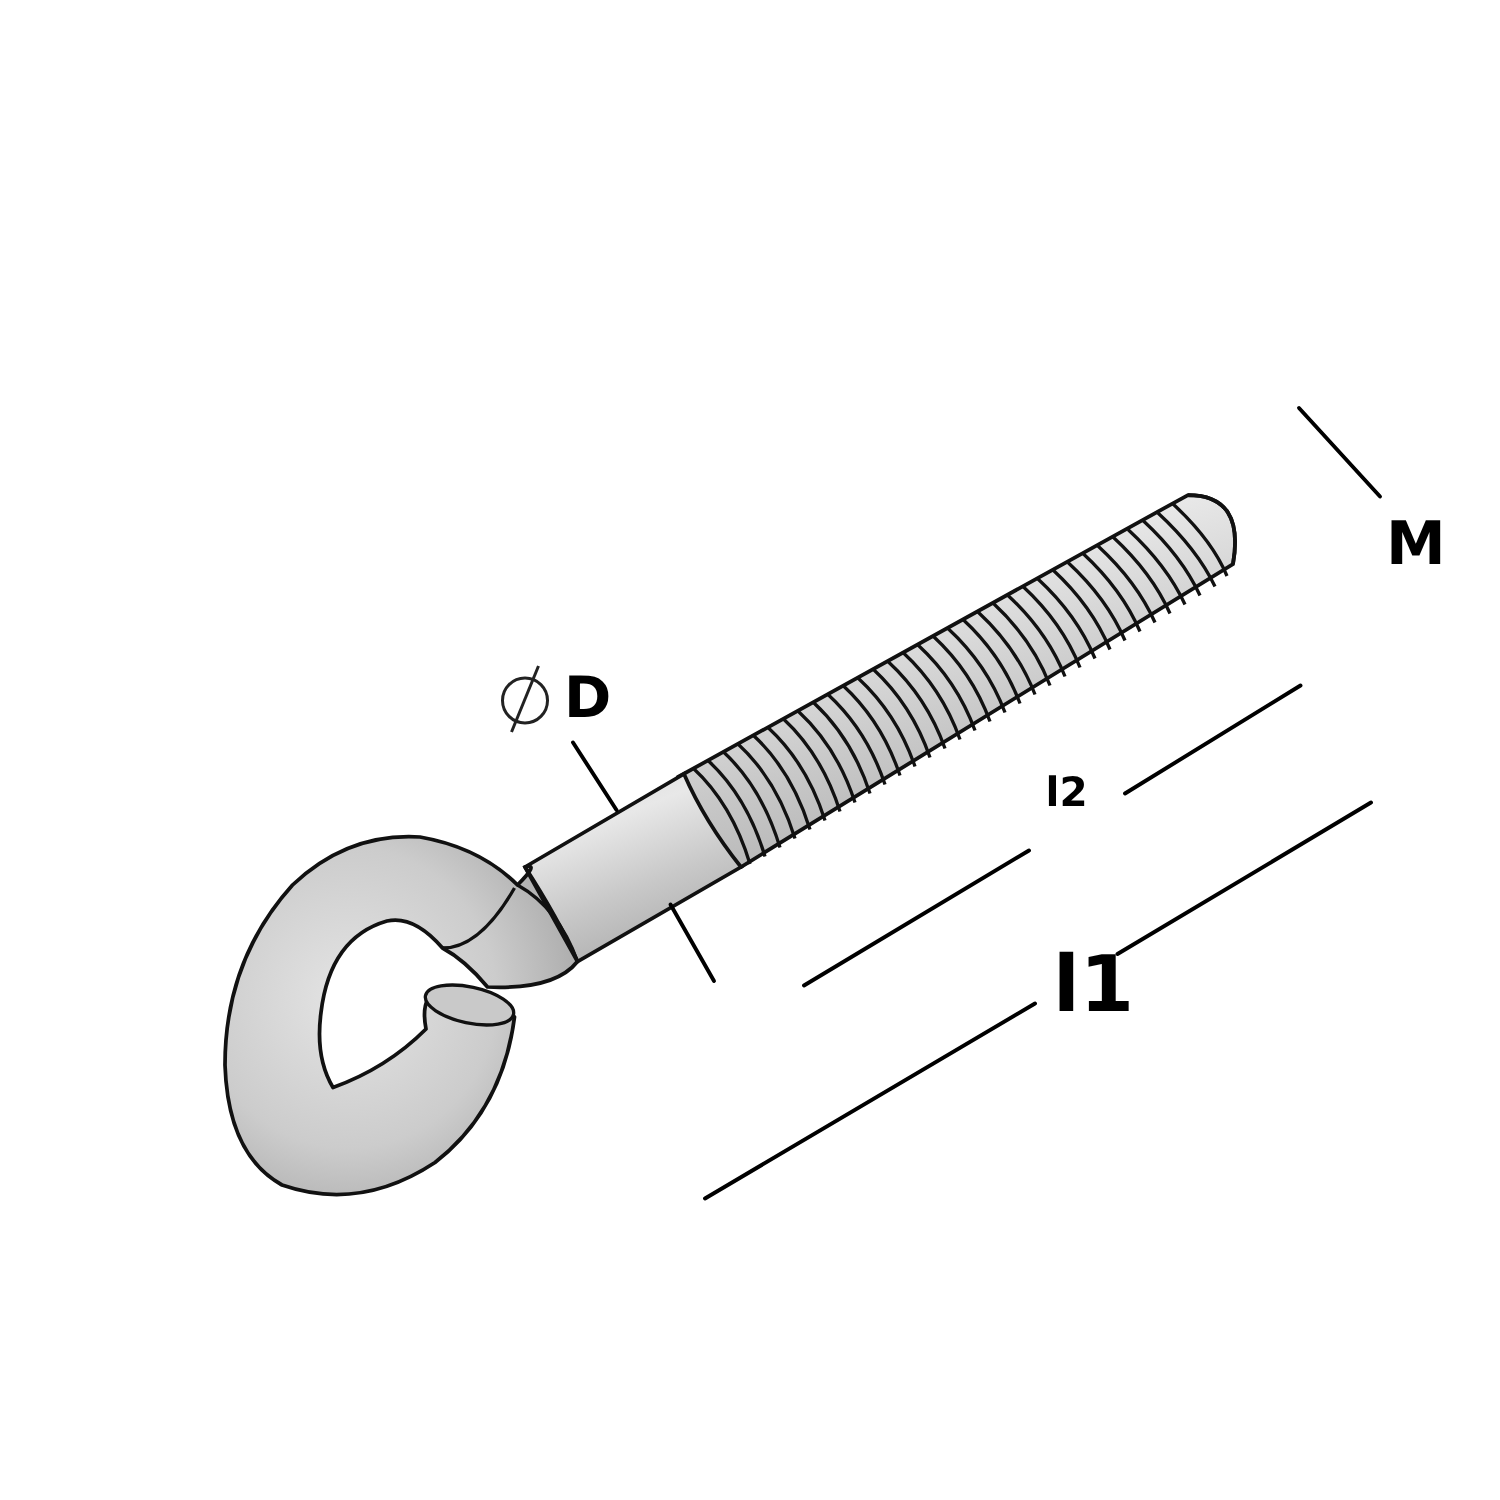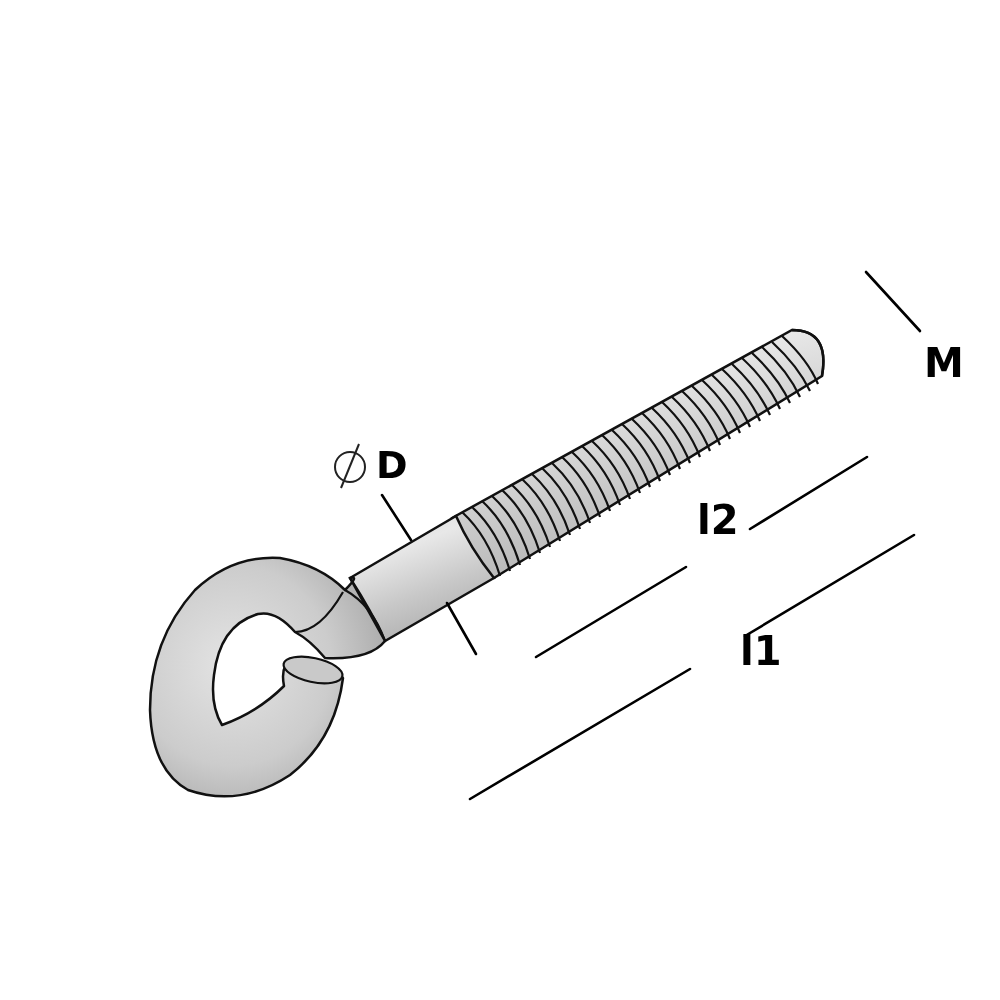--- a/index.html
+++ b/index.html
@@ -9,22 +9,22 @@
     .label {
       position: absolute;
       font-family: "DejaVu Sans", "Liberation Sans", sans-serif;
       font-weight: bold;
       color: #000000;
       line-height: 1;
       white-space: nowrap;
     }
     .label-M { left: 924px; top: 343px; font-size: 40px; }
     .label-D { left: 376px; top: 446px; font-size: 38px; }
-    .label-l2 { left: 697px; top: 500px; font-size: 40px; }
-    .label-l1 { left: 740px; top: 631px; font-size: 40px; }
+    .label-l2 { left: 697px; top: 515px; font-size: 27px; }
+    .label-l1 { left: 702px; top: 631px; font-size: 52px; }
   </style>
 </head>
 <body>
 
 <div class="stage">
   <svg width="1000" height="1000" viewBox="0 0 1000 1000">
     <defs>
       <linearGradient id="shaftGrad" x1="0" y1="0" x2="0.45" y2="1">
         <stop offset="0" stop-color="#d8d8d8"></stop>
         <stop offset="0.35" stop-color="#e8e8e8"></stop>

